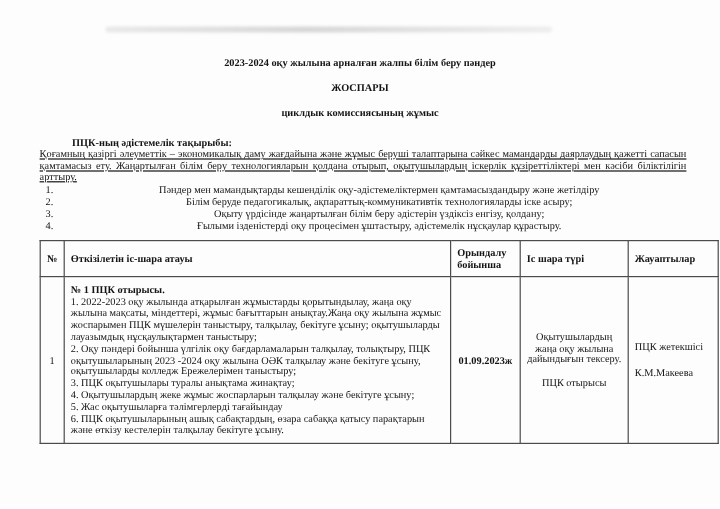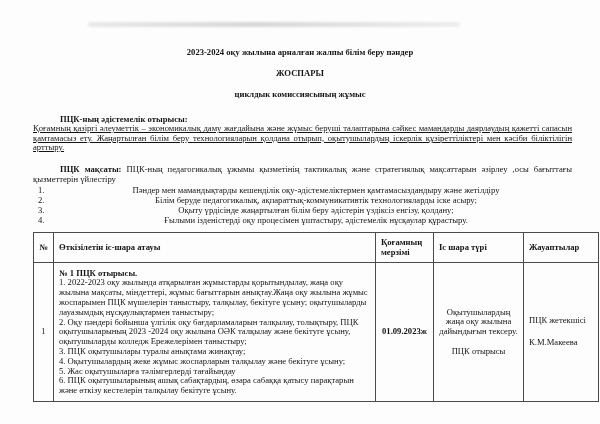--- a/index.html
+++ b/index.html
@@ -80,24 +80,23 @@
   <div class="scan-artifact"></div>
 
   <div class="title-block">
     <div>2023-2024 оқу жылына арналған жалпы білім беру пәндер</div>
     <div>ЖОСПАРЫ</div>
     <div>циклдык  комиссиясының жұмыс</div>
   </div>
 
   <div class="content">
 
-    <p class="h-method">ПЦК-ның әдістемелік отырысы:</p>
+    <p class="h-method">ПЦК-ның әдістемелік тақырыбы:</p>
     <p class="p-method">Қоғамның қазіргі әлеуметтік – экономикалық даму жағдайына және жұмыс беруші талаптарына сәйкес мамандарды даярлаудың қажетті сапасын қамтамасыз ету. Жаңартылған білім беру технологияларын қолдана отырып, оқытушылардың іскерлік құзіреттіліктері мен кәсіби біліктілігін арттыру.</p>
 
-    <p class="p-goal"><span class="lbl">ПЦК мақсаты:</span><span> ПЦК-ның педагогикалық ұжымы қызметінің тактикалық және стратегиялық мақсаттарын әзірлеу ,осы бағыттағы қызметтерін үйлестіру</span></p>
 
 
     <div class="tasks">
       <div class="task-row">
         <span class="task-num">1.</span>
         <span class="task-text">Пәндер мен мамандықтарды кешенділік оқу-әдістемеліктермен  қамтамасыздандыру және жетілдіру</span>
       </div>
       <div class="task-row">
         <span class="task-num">2.</span>
         <span class="task-text">Білім беруде педагогикалық, ақпараттық-коммуникативтік технологияларды іске асыру;</span>
@@ -119,21 +118,21 @@
       <col style="width:20px">
         <col style="width:322px">
         <col style="width:58px">
         <col style="width:90px">
         <col style="width:75px">
     </colgroup>
     <thead>
       <tr>
         <th class="th-num">№</th>
         <th>Өткізілетін іс-шара атауы</th>
-        <th>Қоғамның мерзімі</th>
+        <th>Орындалу бойынша</th>
         <th>Іс шара түрі</th>
         <th>Жауаптылар</th>
       </tr>
     </thead>
     <tbody>
       <tr>
         <td class="cell-num">1</td>
         <td class="cell-activity">
           <div class="activity-title">№ 1 ПЦК  отырысы.</div>
           <p class="activity-item">1. 2022-2023 оқу жылында атқарылған жұмыстарды қорытындылау, жаңа оқу жылына мақсаты, міндеттері, жұмыс бағыттарын анықтау.Жаңа оқу жылына жұмыс жоспарымен  ПЦК мүшелерін таныстыру, талқылау, бекітуге ұсыну; оқытушыларды лауазымдық нұсқаулықтармен таныстыру;</p>

